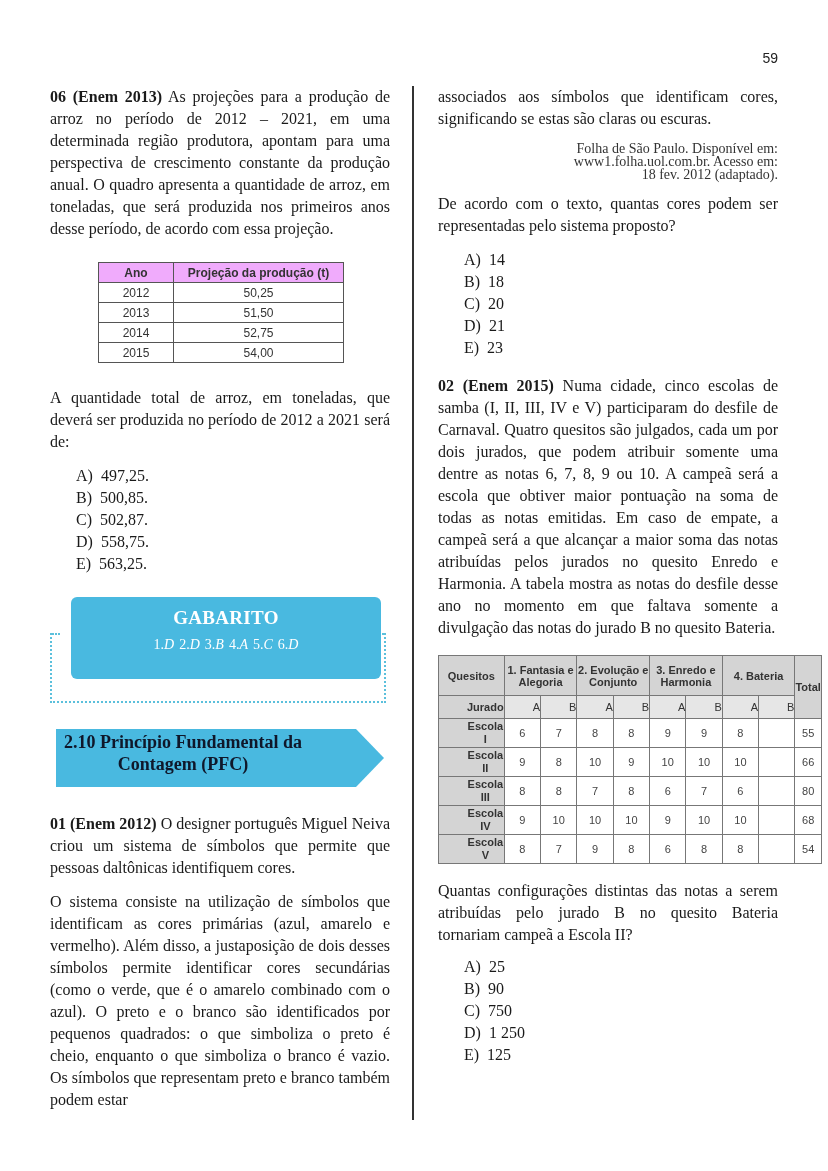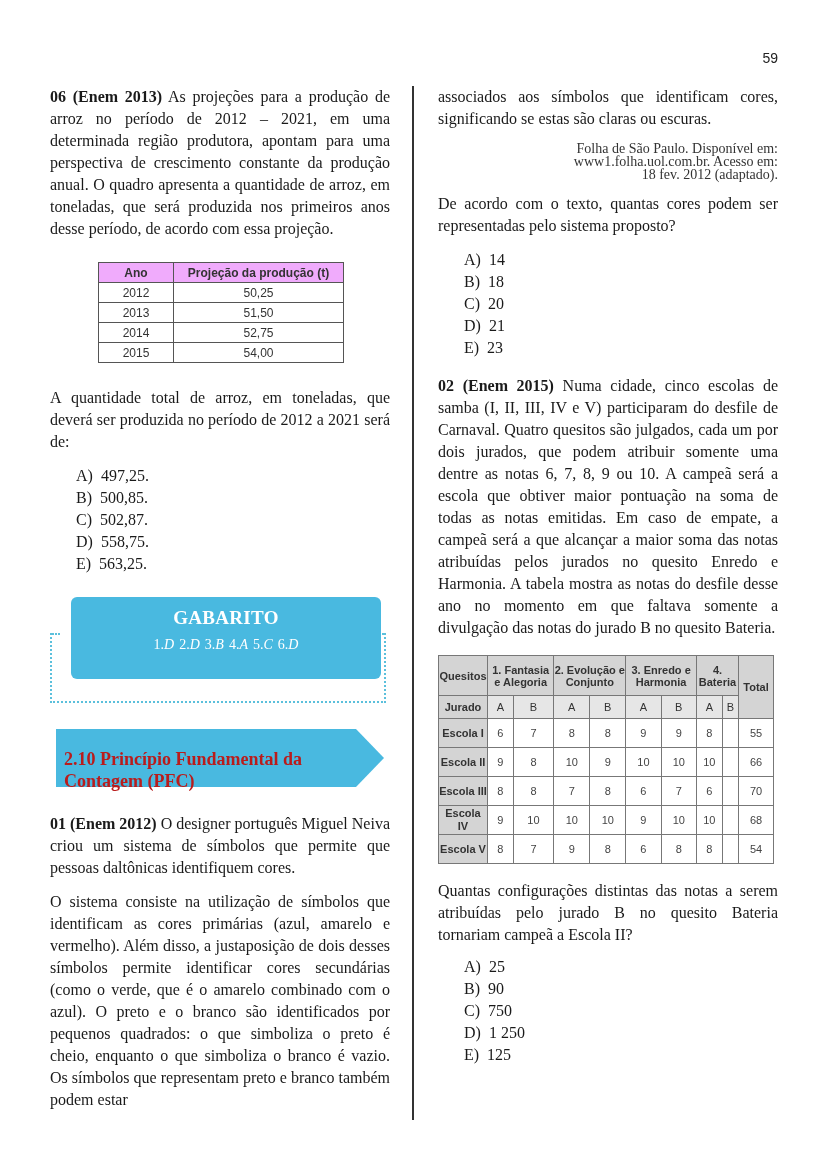--- a/index.html
+++ b/index.html
@@ -20,26 +20,26 @@
   .gabarito-wrap { position: relative; width: 336px; height: 110px; }
   .gabarito-dotted { position: absolute; left: 0; top: 36px; width: 332px; height: 68px; border: 2px dotted #5bc0dc; border-top: none; }
   .gabarito-dotted:before, .gabarito-dotted:after { content: ""; position: absolute; top: 0; width: 8px; border-top: 2px dotted #5bc0dc; }
   .gabarito-dotted:before { left: 0; } .gabarito-dotted:after { right: 0; }
   .gabarito-box { position: absolute; left: 21px; top: 0; width: 310px; height: 82px; background: #49b9e0; border-radius: 6px; color: #fff; text-align: center; }
   .gabarito-title { font-weight: bold; font-size: 19px; margin-top: 10px; letter-spacing: 0.3px; }
   .gabarito-answers { margin-top: 8px; font-size: 14px; display: flex; justify-content: center; gap: 5px; }
   .gabarito-answers span i { font-style: italic; }
   .section-banner { position: relative; width: 328px; height: 58px; }
   .section-banner svg { position: absolute; left: 0; top: 0; }
-  .section-title { position: absolute; left: 14px; top: 19px; color: #b91c1c; font-weight: bold; font-size: 18px; line-height: 22px; }
+  .section-title { position: absolute; left: 14px; top: 2px; color: #0f172a; font-weight: bold; font-size: 18px; line-height: 22px; text-align: center; }
   .source { font-size: 14px; line-height: 13px; text-align: right; color: #333; margin: 0; }
   table.grid { border-collapse: collapse; font-family: "Liberation Sans", sans-serif; font-size: 11px; color: #444; width: 336px; }
   table.grid th, table.grid td { border: 1px solid #777; text-align: center; padding: 0; }
   table.grid th { background: #d4d4d4; font-weight: bold; color: #333; }
-  table.grid td.rowhead { background: #d4d4d4; font-weight: bold; color: #333; line-height: 13px; }
+  table.grid td.rowhead { background: #d4d4d4; font-weight: bold; color: #333; line-height: 13px; padding-left: 28px; }
   table.grid tr.body-row td { height: 28px; }
   table.grid tr.jurado td { height: 22px; }
 </style>
 </head>
 <body>
 
 <div class="page-num">59</div>
 <div class="divider"></div>
 
 <div class="col left">
@@ -179,21 +179,21 @@
         <tr class="body-row">
           <td class="rowhead">Escola III</td>
           <td>8</td>
           <td>8</td>
           <td>7</td>
           <td>8</td>
           <td>6</td>
           <td>7</td>
           <td>6</td>
           <td></td>
-          <td>70</td>
+          <td>80</td>
         </tr>
         <tr class="body-row">
           <td class="rowhead">Escola IV</td>
           <td>9</td>
           <td>10</td>
           <td>10</td>
           <td>10</td>
           <td>9</td>
           <td>10</td>
           <td>10</td>

